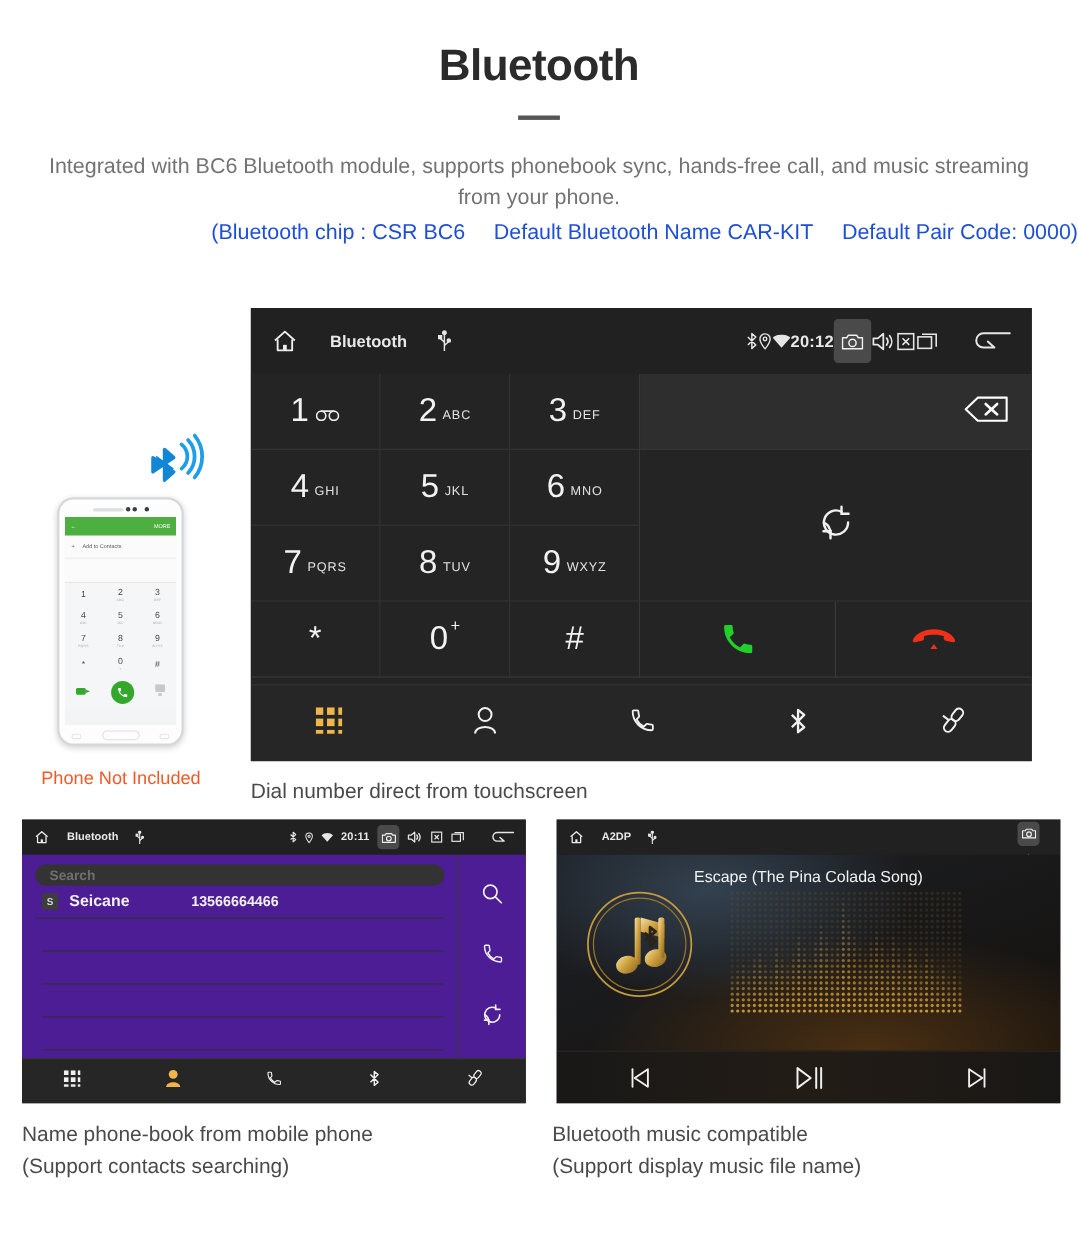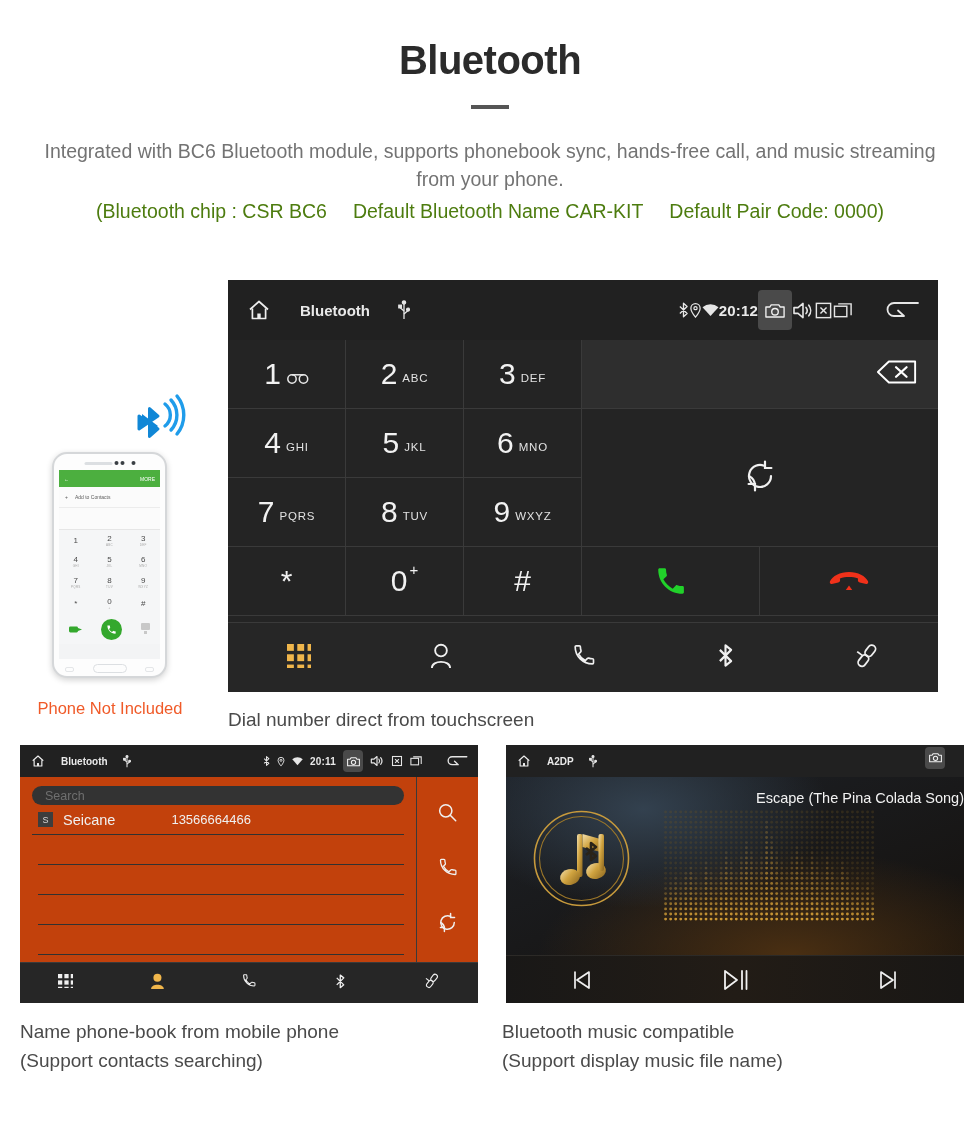--- a/index.html
+++ b/index.html
@@ -27,23 +27,23 @@
   }
   .intro {
     text-align: center;
     font-size: 19.5px;
     color: #737373;
     line-height: 1.45;
     margin-top: 28px;
     padding: 0 40px;
   }
   .spec-line {
-    text-align: center;
+    text-align: right;
     font-size: 19.5px;
-    color: #4d7c0f;
+    color: #1d4ed8;
     margin-top: 6px;
   }
   .spec-line .seg { display: inline-block; }
   .spec-line .seg + .seg { margin-left: 26px; }
 
   
   .hu { background: #1c1c1c; position: absolute; overflow: hidden; }
   .statusbar {
     display: flex; align-items: center;
     background: #212121;
@@ -140,21 +140,21 @@
   #caption-music { left: 502px; top: 1018px; width: 462px; }
 
   
   #phonebook-panel { left: 20px; top: 745px; width: 458px; height: 258px; }
   #phonebook-panel .statusbar { height: 32px; padding: 0 10px; }
   #phonebook-panel .sb-left { gap: 15px; }
   #phonebook-panel .sb-title { font-size: 10px; }
   #phonebook-panel .sb-right { gap: 7px; }
   #phonebook-panel .sb-time { font-size: 10px; }
   #phonebook-panel .sb-cam { width: 20px; height: 22px; }
-  .pb-body { display: flex; height: 185px; background: #c2410c; }
+  .pb-body { display: flex; height: 185px; background: #4c1d95; font-weight: bold; }
   .pb-list { flex: 1; padding: 9px 12px 0 12px; position: relative; }
   .pb-search {
     height: 19px; border-radius: 10px; background: #333333;
     display: flex; align-items: center; padding-left: 13px;
     color: #6f6f6f; font-size: 12.5px;
   }
   .pb-row { display: flex; align-items: center; height: 30px; border-bottom: 1px solid #313131; padding-left: 6px; }
   .pb-avatar { width: 15px; height: 15px; background: #3d3d3d; color: #d8d8d8; font-size: 9px; display: flex; align-items: center; justify-content: center; margin-right: 10px; }
   .pb-name { color: #f0f0f0; font-size: 14.5px; }
   .pb-num { color: #f0f0f0; font-size: 13px; margin-left: 56px; }
@@ -171,21 +171,21 @@
   #music-panel .sb-time { font-size: 10px; }
   #music-panel .sb-cam { width: 20px; height: 22px; }
   .mu-body {
     height: 178px;
     background:
       radial-gradient(ellipse 300px 160px at 30% 18%, #33414f 0%, rgba(28,30,33,0) 62%),
       radial-gradient(ellipse 360px 150px at 62% 100%, #4a2f12 0%, rgba(20,16,12,0) 70%),
       linear-gradient(160deg, #1d2127 0%, #15110d 100%);
     position: relative;
   }
-  .mu-track { text-align: right; color: #f2f2f2; font-size: 14.5px; padding-top: 13px; }
+  .mu-track { text-align: center; color: #f2f2f2; font-size: 14.5px; padding-top: 13px; }
   .mu-art { position: absolute; left: 24px; top: 30px; width: 103px; height: 103px; }
   .mu-eq { position: absolute; left: 157px; top: 32px; width: 212px; height: 113px; }
   .mu-controls {
     height: 48px;
     background: linear-gradient(90deg, #191817 0%, #221c16 50%, #191715 100%);
     border-top: 1px solid #2c2a27;
     display: flex; align-items: center;
   }
   .mu-controls .ctl { flex: 1; display: flex; align-items: center; justify-content: center; }
 </style>

